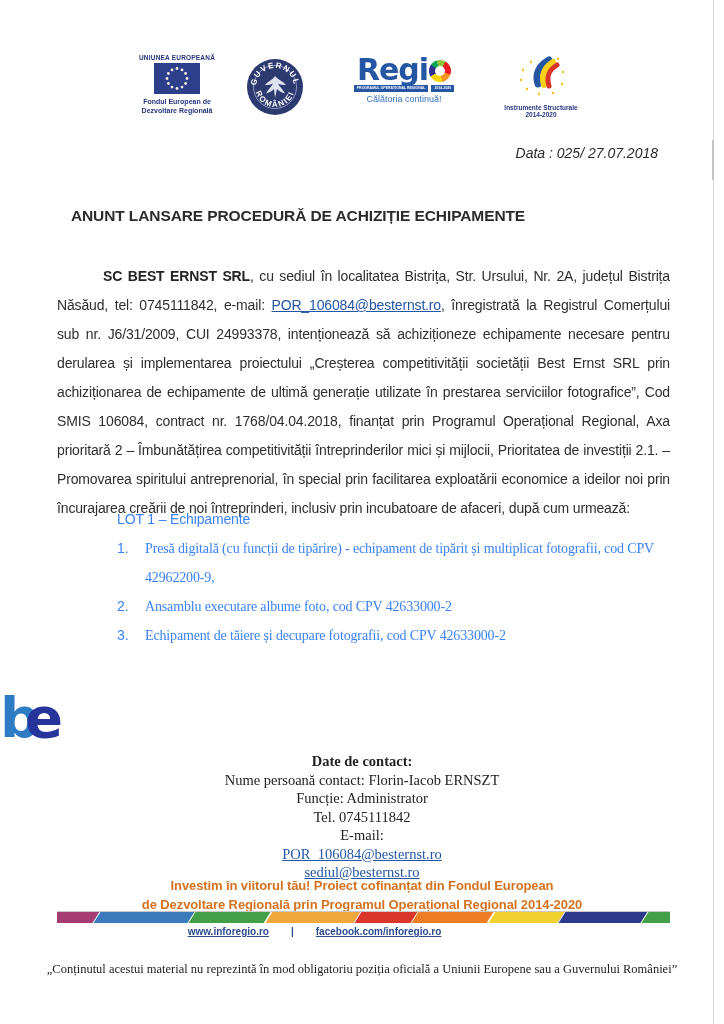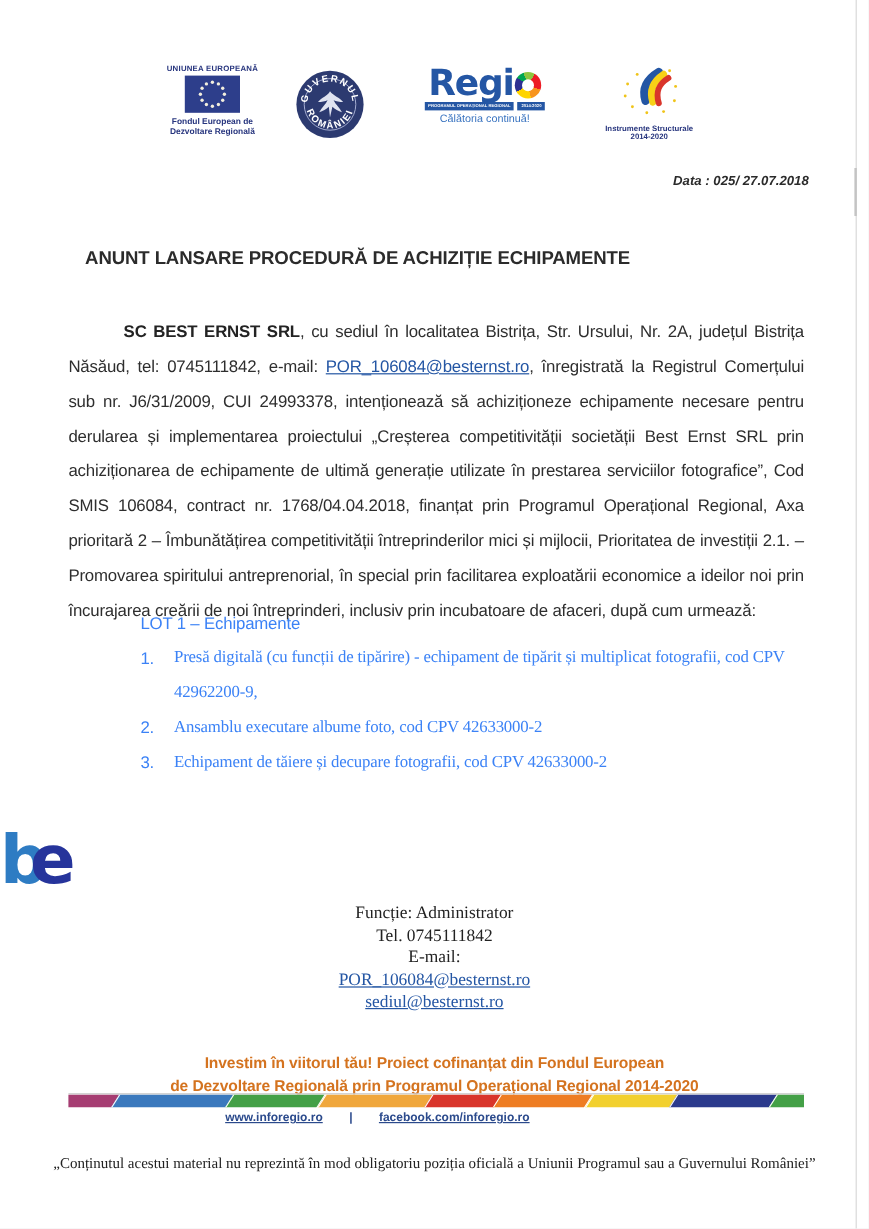--- a/index.html
+++ b/index.html
@@ -26,21 +26,21 @@
     background:conic-gradient(from -20deg,#8dc63f 0 14%,#ed1c24 14% 36%,#f7941d 36% 52%,#ffd400 52% 72%,#2e3192 72% 90%,#00a651 90% 100%);}
   .regio-o::after{content:"";position:absolute;left:6px;top:6px;width:10px;height:10px;border-radius:50%;background:#fff;}
   .regio-sub{display:flex;justify-content:center;gap:3px;margin-top:1px;}
   .regio-sub .chip{background:#2456a4;color:#fff;font-size:3.5px;font-weight:bold;padding:1px 3px;line-height:4.5px;}
   .regio-tag{font-size:9px;color:#3a74c0;margin-top:2px;}
   .is-block{left:486px;top:2px;width:110px;}
   .is-text1{font-size:6.5px;font-weight:bold;color:#27357e;margin-top:2px;}
   .is-text2{font-size:6.5px;font-weight:bold;color:#27357e;}
 
   
-  .date-line{position:absolute;right:50px;top:145px;font-size:11px;font-weight:bold;font-style:italic;color:#2b2b2b;}
+  .date-line{position:absolute;right:66px;top:145px;font-size:14px;font-weight:normal;font-style:italic;color:#2b2b2b;}
   .doc-title{position:absolute;left:0;top:207px;width:596px;text-align:center;font-size:15.5px;font-weight:bold;color:#2b2b2b;letter-spacing:-.1px;}
 
   
   .body-par{position:absolute;left:57px;top:262px;width:613px;font-size:14px;line-height:29px;
     text-align:justify;text-indent:46px;color:#2e2e2e;letter-spacing:-.15px;}
   .body-par b{color:#232323;}
   a.doc-link{color:#2456a4;text-decoration:underline;}
 
   .lot-section{position:absolute;left:117px;top:505px;width:545px;font-size:14px;color:#3b82f6;letter-spacing:-.15px;}
   .lot-heading{line-height:29px;}
@@ -190,20 +190,22 @@
       <span class="lot-text">Echipament de tăiere și decupare fotografii, cod CPV 42633000-2</span>
     </div>
   </div>
 
 
   <div class="be-logo">
     <span class="be-b">b</span><span class="be-e">e</span>
   </div>
 
   <div class="contact">
+    <div class="bold">Date de contact:</div>
+    <div>Nume persoană contact: Florin-Iacob ERNSZT</div>
     <div>Funcție: Administrator</div>
     <div>Tel. 0745111842</div>
     <div>E-mail:</div>
     <div><a href="#">POR_106084@besternst.ro</a></div>
     <div><a href="#">sediul@besternst.ro</a></div>
   </div>
 
   <div class="footer-msg">
     <div>Investim în viitorul tău! Proiect cofinanțat din Fondul European</div>
     <div>de Dezvoltare Regională prin Programul Operațional Regional 2014-2020</div>
@@ -220,14 +222,14 @@
         <div class="bar-seg" style="background: rgb(242, 208, 46); width: 11%;"></div>
         <div class="bar-seg" style="background: rgb(43, 58, 140); width: 13%;"></div>
         <div class="bar-seg" style="background: rgb(68, 160, 71); width: 6%;"></div>
       </div>
   </div>
 
   <div class="links-line">
     <a href="#">www.inforegio.ro</a><span class="links-sep">|</span><a href="#">facebook.com/inforegio.ro</a>
   </div>
 
-  <div class="disclaimer">„Conținutul acestui material nu reprezintă în mod obligatoriu poziția oficială a Uniunii Programul sau a Guvernului României”</div>
+  <div class="disclaimer">„Conținutul acestui material nu reprezintă în mod obligatoriu poziția oficială a Uniunii Europene sau a Guvernului României”</div>
 </div>
 
 </body></html>

